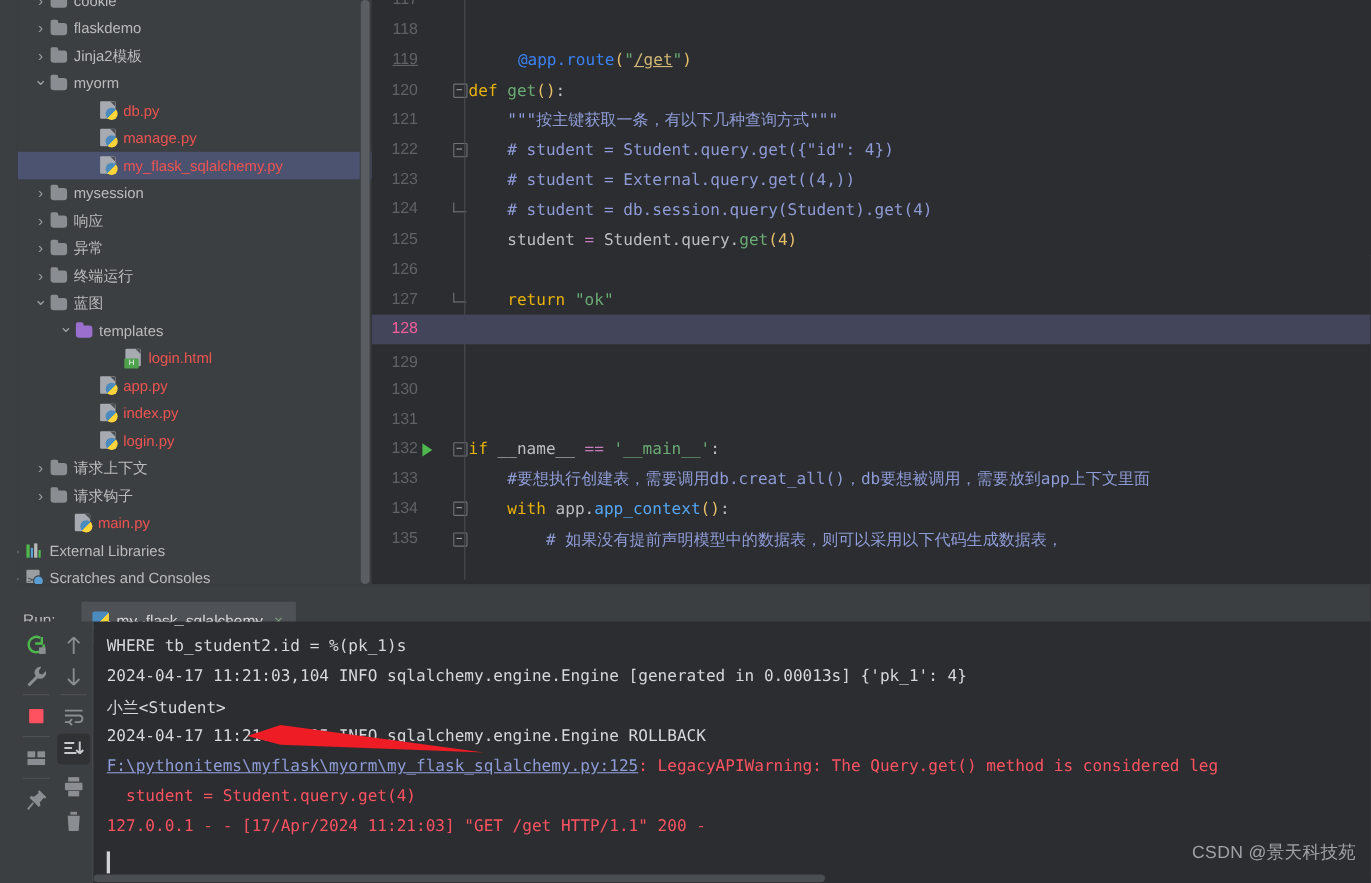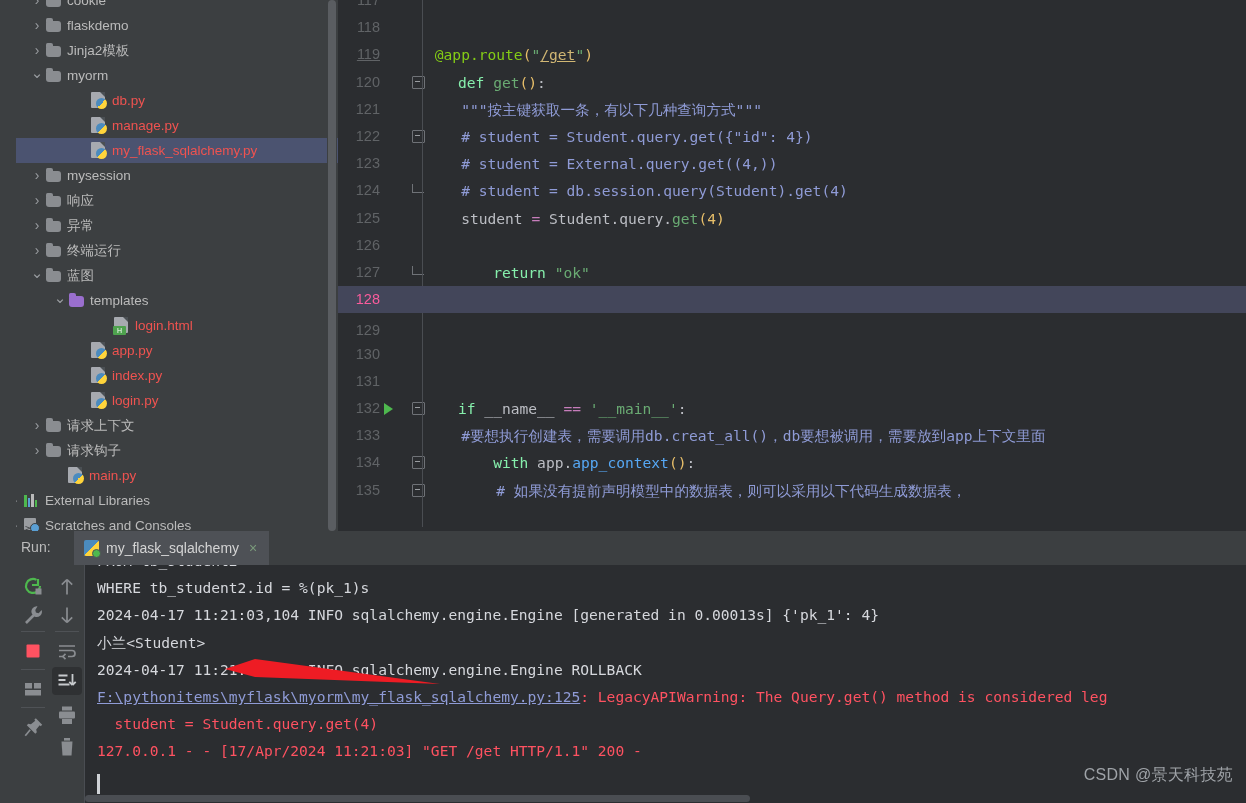--- a/index.html
+++ b/index.html
@@ -134,34 +134,34 @@
   .fold:after{content:"";position:absolute;left:2px;top:4px;width:5px;height:1px;background:#9a9da1;}
   .foldend{
     position:absolute;left:74px;width:11px;height:8px;border-left:1px solid #6f7277;
     border-bottom:1px solid #6f7277;
   }
   .runmark{
     position:absolute;left:46px;width:0;height:0;border-left:9px solid #4eb84e;
     border-top:6px solid transparent;border-bottom:6px solid transparent;
   }
   
-  .t-dec{color:#84cc16;}
-  .t-kw2{color:#86efac;margin-left:32px;}
+  .t-dec{color:#3b82f6;margin-left:36px;}
+  .t-kw2{color:#eab308;}
   .t-fn{color:#56a8f5;}
   .t-str{color:#6aab73;}
   .t-doc{color:#8f9bd6;}
   .t-txt{color:#bcbec4;}
   .t-paren{color:#e8bf6a;}
   .t-url{color:#d1b774;text-decoration:underline;}
   .t-mag{color:#c77dbb;}
   .t-grn{color:#6aab73;}
 
   
   #runwin{position:absolute;left:0;top:531px;width:1246px;height:272px;background:#3c3f41;}
-  #runhdr{position:absolute;left:16px;top:0;width:1230px;height:20px;background:#3c3f41;}
+  #runhdr{position:absolute;left:16px;top:16px;width:1230px;height:20px;background:#3c3f41;}
   #runhdr .runlabel{position:absolute;left:5px;top:8px;font-size:14px;color:#bbbbbb;}
   #runtab{
     position:absolute;left:58px;top:0;height:34px;background:#4e5156;
     border-bottom:2px solid #9b72cf;padding:0 12px 0 10px;display:flex;align-items:center;gap:7px;
   }
   #runtab .tabname{font-size:14px;color:#d4d4d4;}
   #runtab .xbtn{font-size:14px;color:#7b9b7b;margin-left:3px;}
   #toolcol1{position:absolute;left:16px;top:34px;width:34px;height:238px;background:#3c3f41;border-right:1px solid #4a4d52;}
   #toolcol2{position:absolute;left:50px;top:34px;width:34px;height:238px;background:#3c3f41;border-right:1px solid #4a4d52;}
   .tbtn{position:absolute;left:5px;width:24px;height:24px;}

